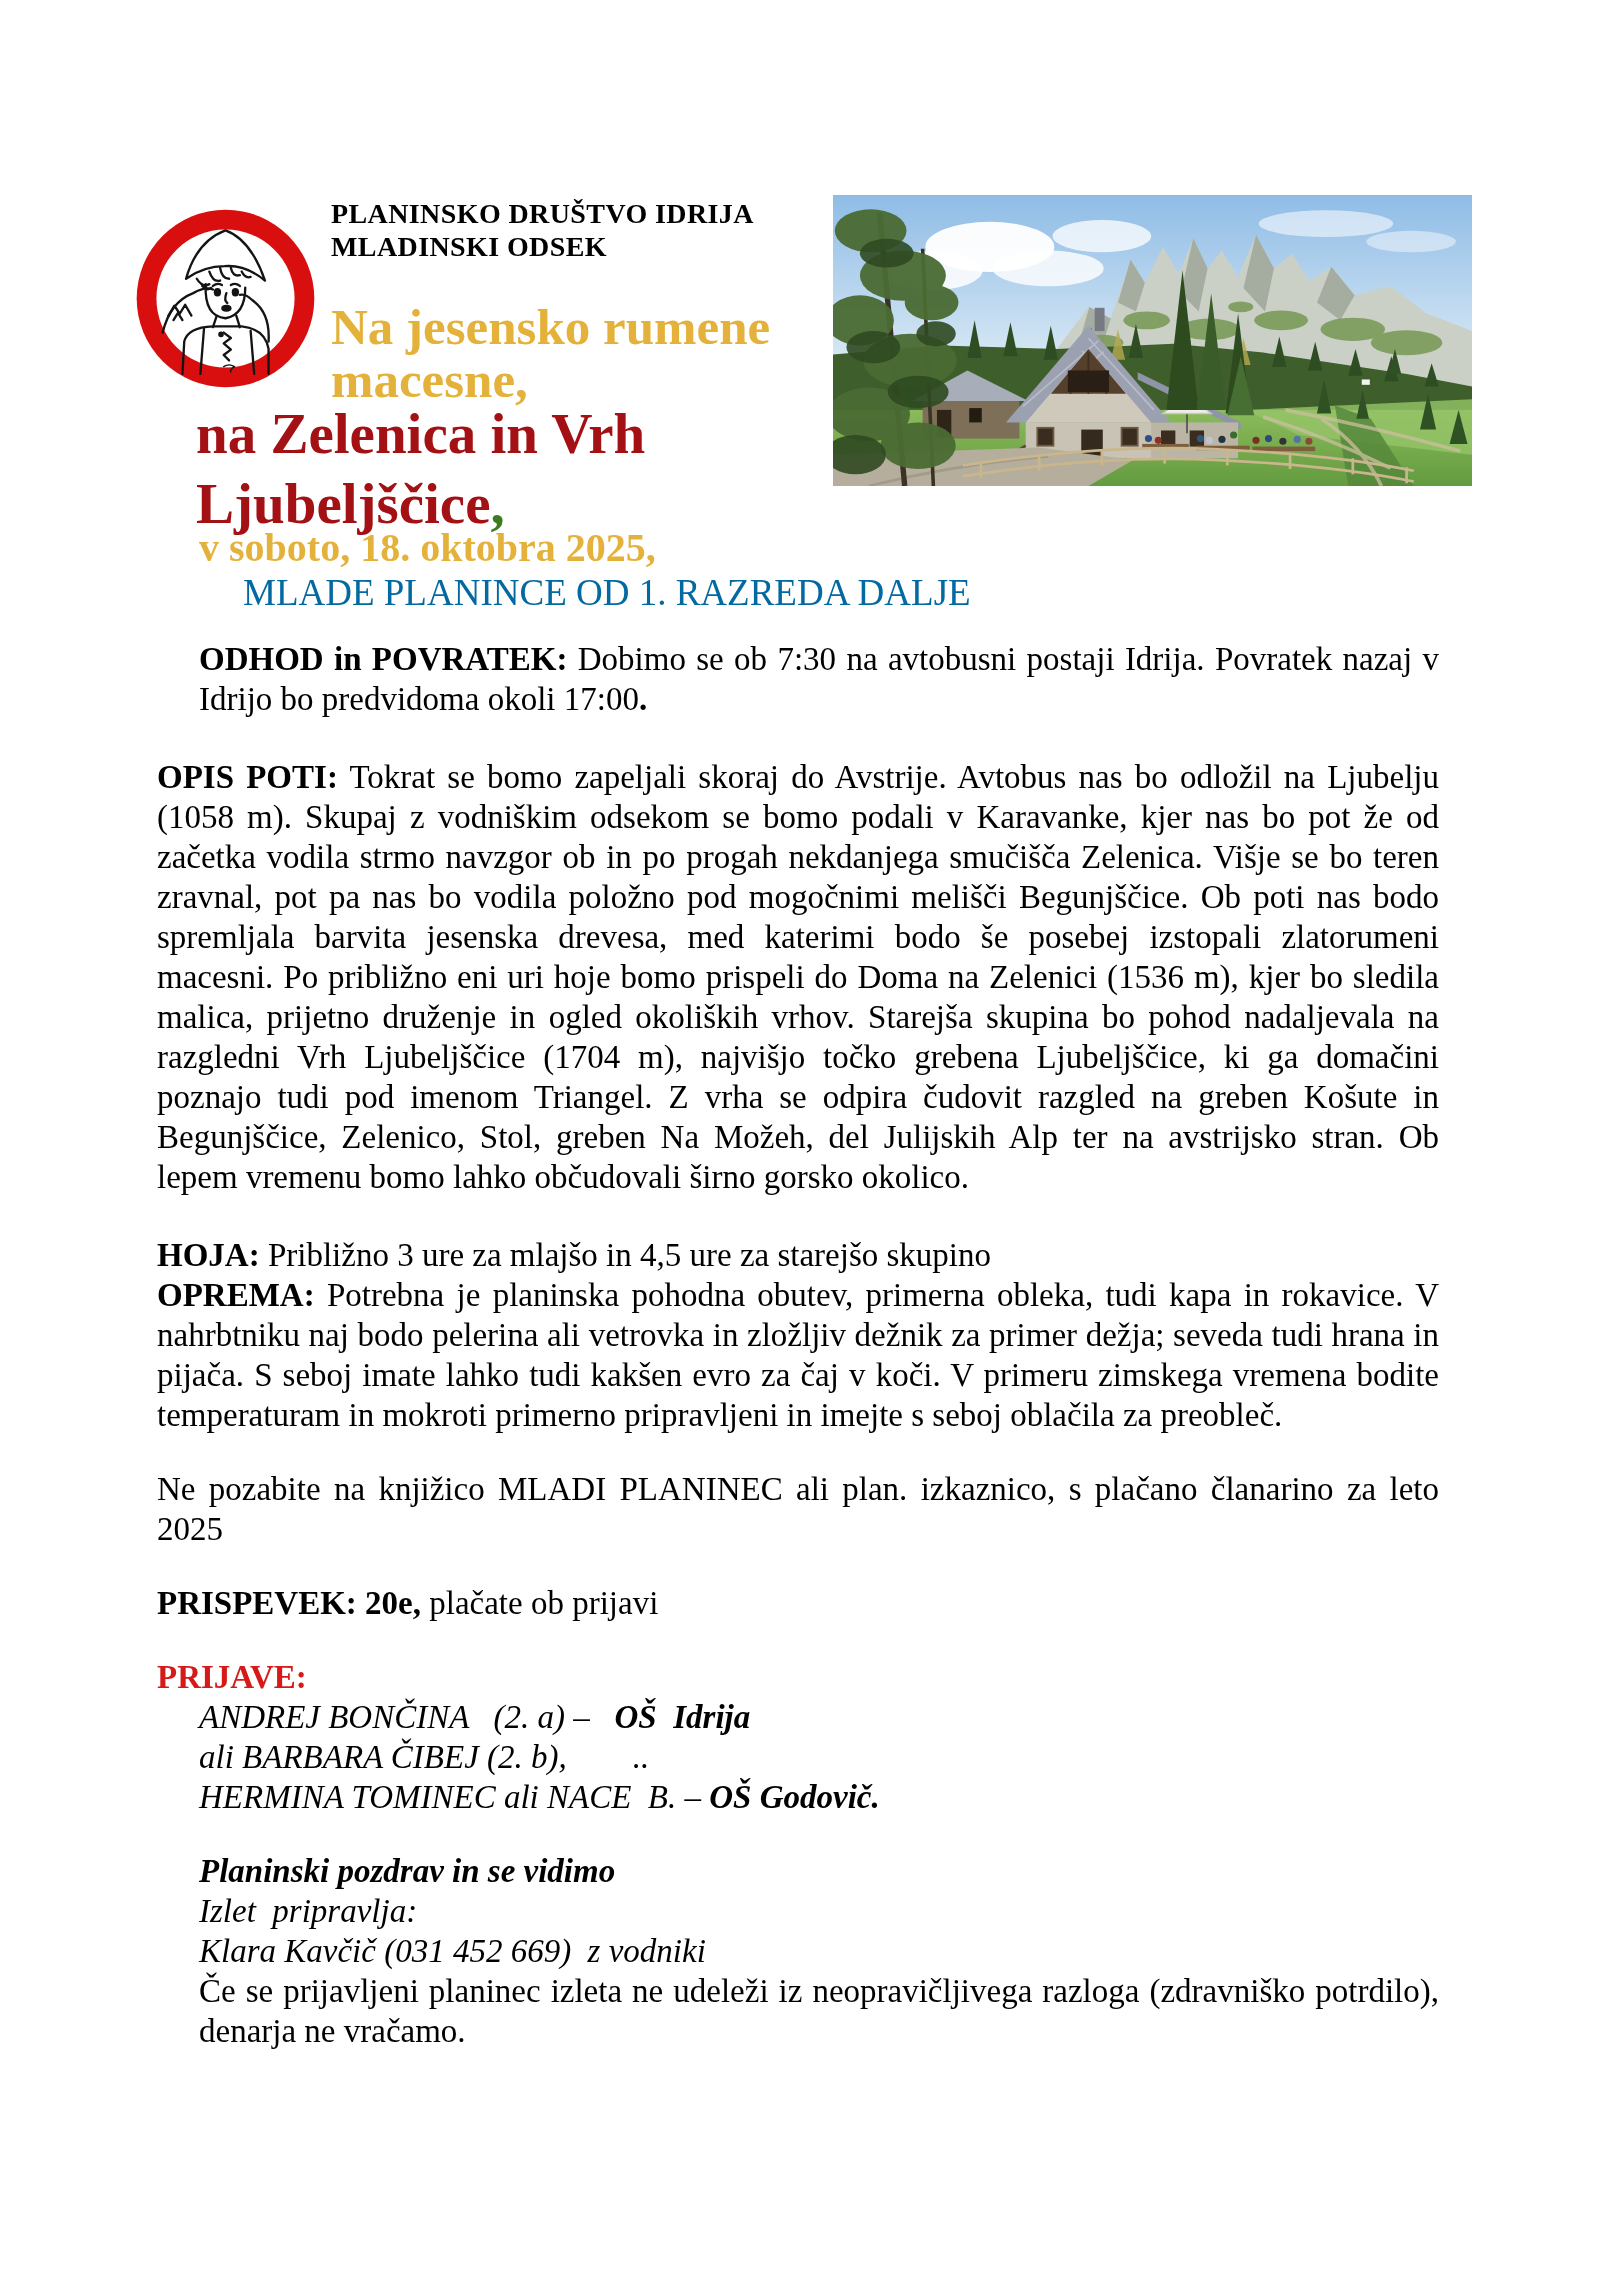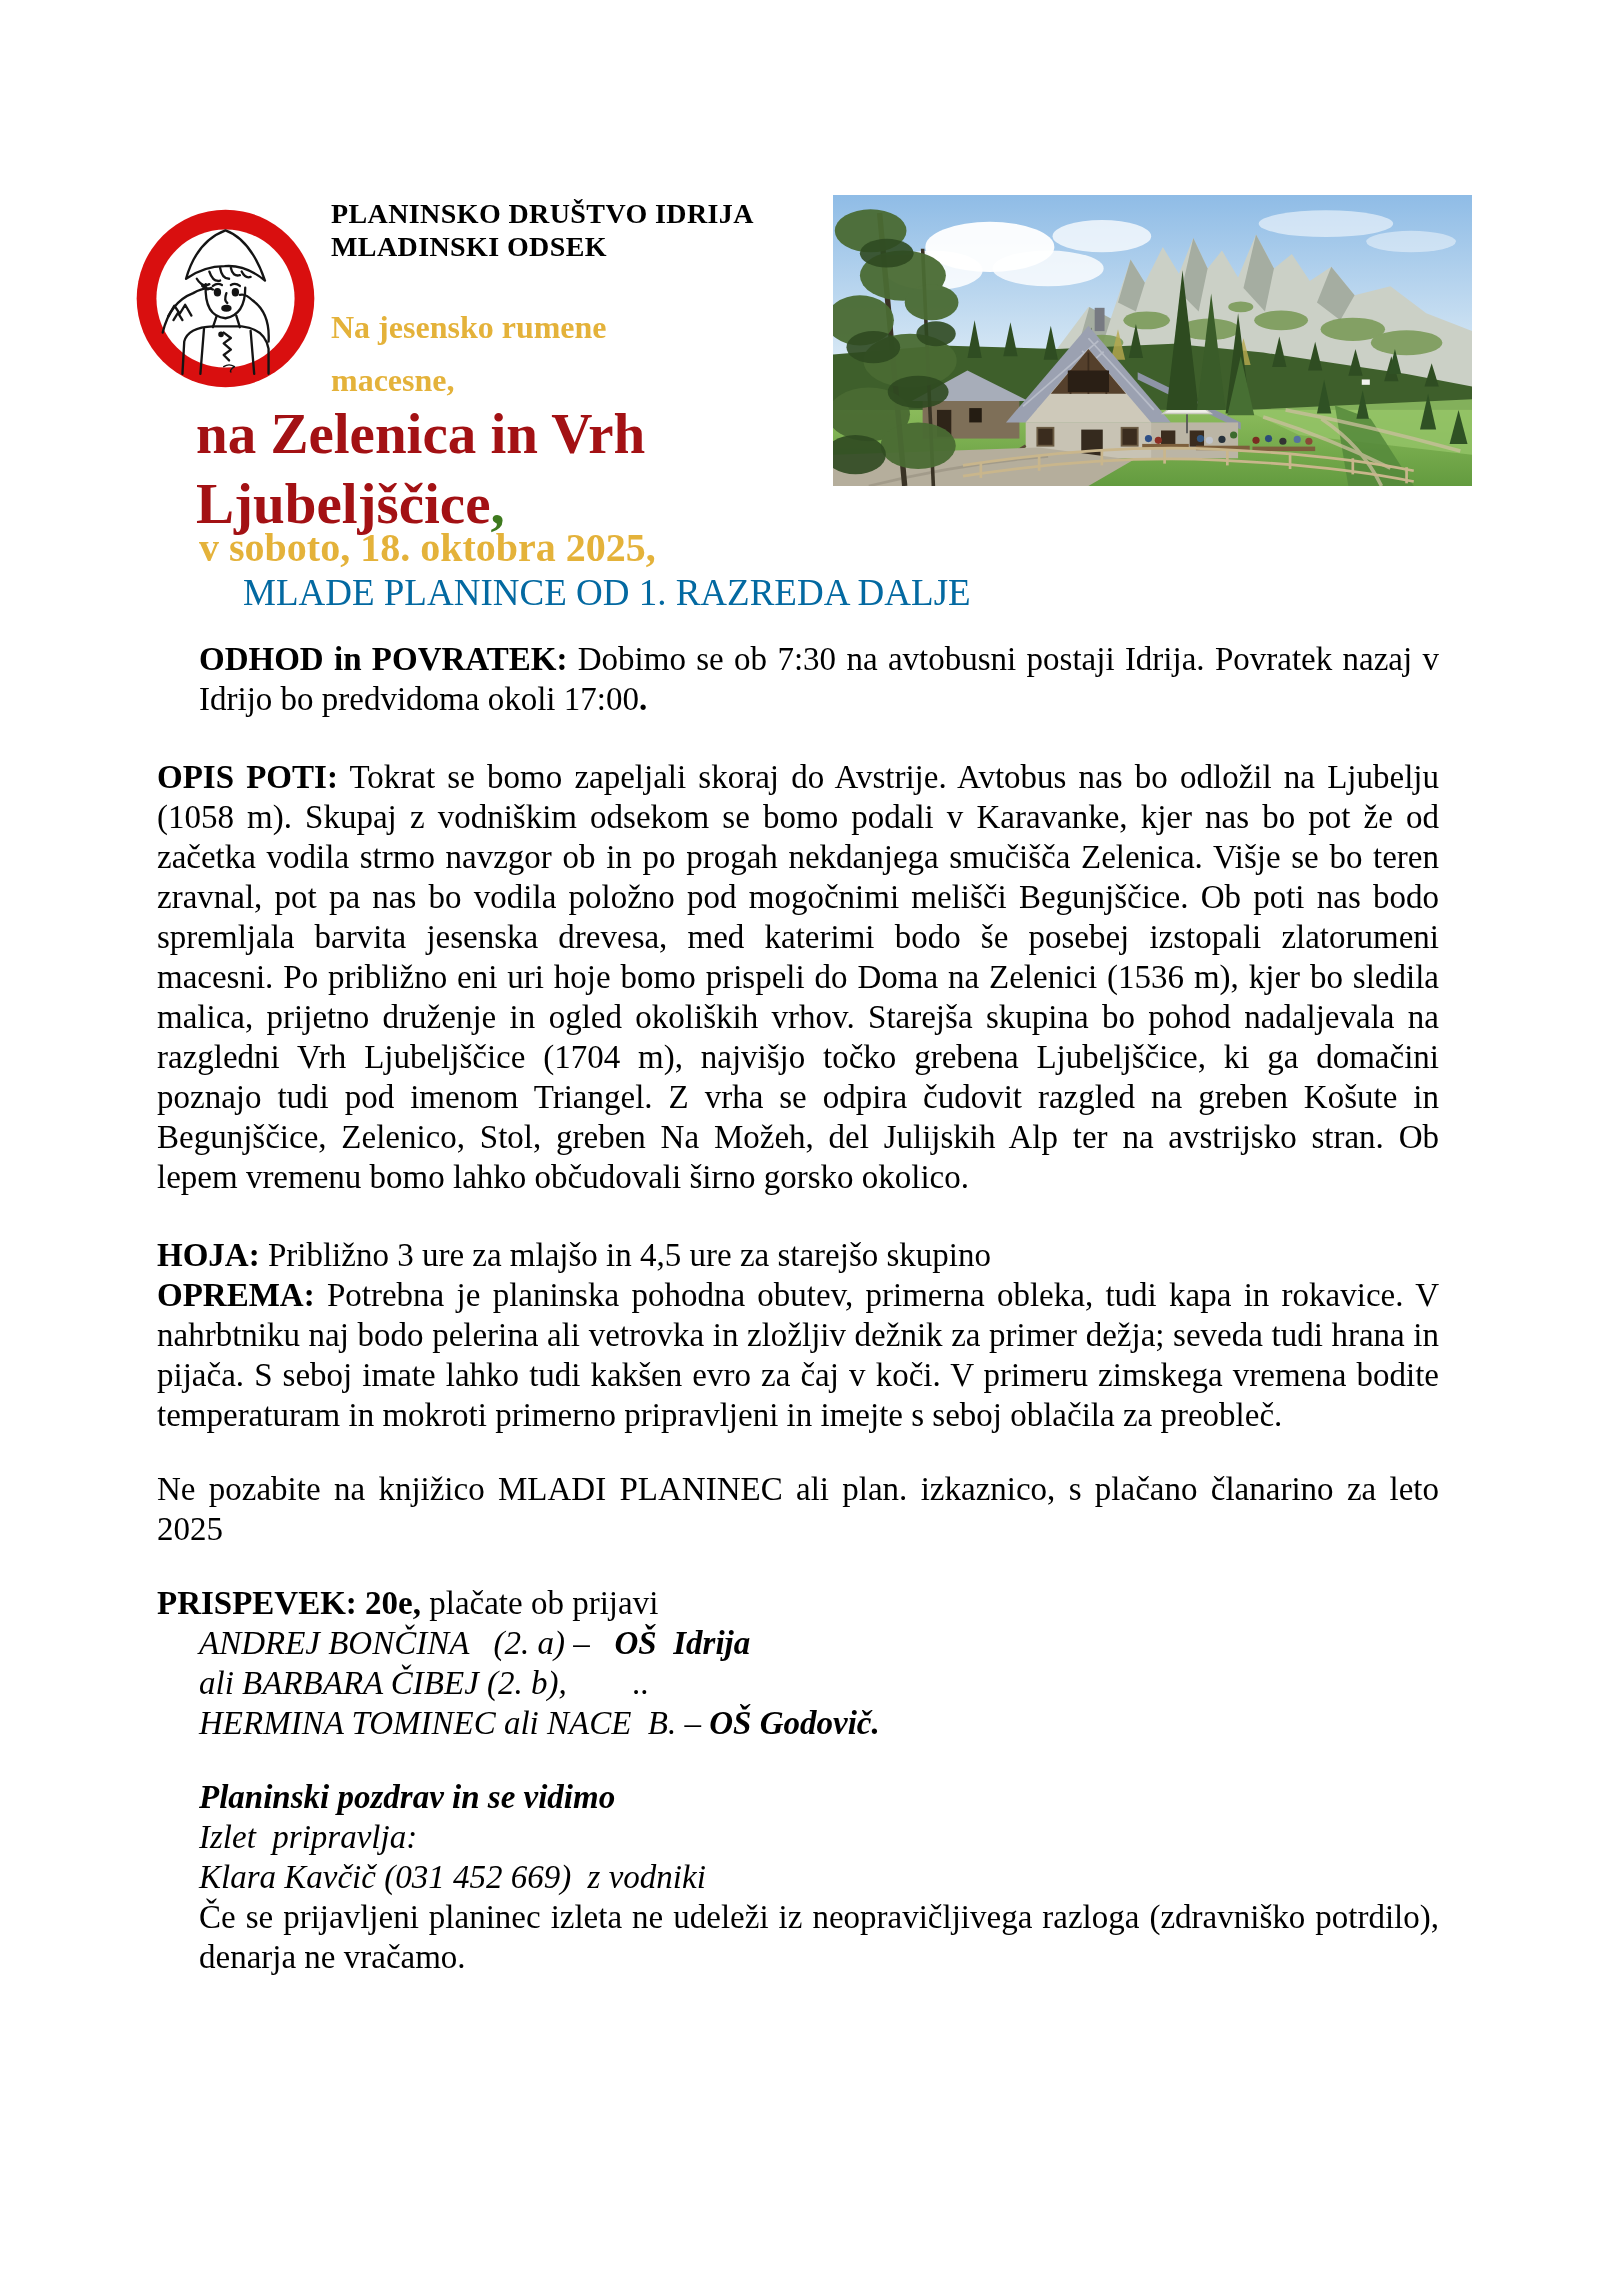--- a/index.html
+++ b/index.html
@@ -1,21 +1,21 @@
 <!DOCTYPE html>
 <html style="font-size:14.3px"><head>
 <meta charset="utf-8">
 <style>
   html,body{margin:0;padding:0;background:#ffffff;}
   .page{position:relative;width:1621px;height:2293px;background:#ffffff;overflow:hidden;
         font-family:"Liberation Serif","DejaVu Serif",serif;color:#000;}
   
   .logo{position:absolute;left:134px;top:207px;width:183px;height:183px;}
   .org{position:absolute;left:331px;top:197px;font-size:28px;line-height:33px;font-weight:bold;letter-spacing:0.4px;font-family:Liberation Serif, serif;}
-  .subtitle{position:absolute;left:331px;top:301px;font-size:32px;line-height:53px;font-weight:bold;color:#E4B23A;}
+  .subtitle{position:absolute;left:331px;top:301px;font-size:51px;line-height:53px;font-weight:bold;color:#E4B23A;}
   .title{position:absolute;left:196px;top:399px;font-size:57px;line-height:70px;font-weight:bold;color:#A31114;}
   .title .green{color:#3E7A1E;}
   .dateline{position:absolute;left:199px;top:524px;font-size:40px;line-height:47px;font-weight:bold;color:#E4B23A;}
   .audience{position:absolute;left:199px;top:570px;font-size:37px;line-height:45px;color:#0369a1;margin-left:44px;}
   .photo{position:absolute;left:833px;top:195px;width:639px;height:291px;}
   .photo svg{display:block;width:100%;height:100%;}
   
   .content{position:absolute;left:157px;top:639px;width:1282px;font-size:33px;line-height:40px;}
   .content p{margin:0;text-align:justify;-moz-text-align-last:left;text-align-last:left;}
   .indent{margin-left:42px !important;}
@@ -266,20 +266,21 @@
     <p class="mt"><b>OPIS  POTI:</b><span>  Tokrat se bomo zapeljali skoraj do Avstrije. Avtobus nas bo odložil na Ljubelju (1058 m). Skupaj z vodniškim odsekom se bomo podali v Karavanke, kjer nas bo pot že od začetka vodila strmo navzgor ob in po progah nekdanjega smučišča Zelenica. Višje se bo teren zravnal, pot pa nas bo vodila položno pod mogočnimi melišči Begunjščice. Ob poti nas bodo spremljala barvita jesenska drevesa, med katerimi bodo še posebej izstopali zlatorumeni macesni. Po približno eni uri hoje bomo prispeli do Doma na Zelenici (1536 m), kjer bo sledila malica, prijetno druženje in ogled okoliških vrhov. Starejša skupina bo pohod nadaljevala na razgledni Vrh Ljubeljščice (1704 m), najvišjo točko grebena Ljubeljščice, ki ga domačini poznajo tudi pod imenom Triangel. Z vrha se odpira čudovit razgled na greben Košute in Begunjščice, Zelenico, Stol, greben Na Možeh, del Julijskih Alp ter na avstrijsko stran. Ob lepem vremenu bomo lahko občudovali širno gorsko okolico.</span></p>
 
     <p class="mt"><b>HOJA:</b><span>  Približno 3 ure za mlajšo in 4,5 ure za starejšo skupino</span></p>
 
     <p><b>OPREMA:</b><span> Potrebna je planinska pohodna obutev, primerna obleka, tudi kapa in rokavice. V nahrbtniku naj bodo pelerina ali vetrovka in zložljiv dežnik za primer dežja; seveda tudi hrana in pijača. S seboj imate lahko tudi kakšen evro za čaj v koči. V primeru zimskega vremena bodite temperaturam in mokroti primerno pripravljeni in imejte s seboj oblačila za preobleč.</span></p>
 
     <p class="mt2"><span>Ne pozabite na knjižico MLADI PLANINEC ali plan. izkaznico, s plačano članarino za leto 2025</span></p>
 
     <p class="mt2"><b>PRISPEVEK: 20e,</b><span> plačate ob prijavi</span></p>
 
+    <p class="mt2 red">PRIJAVE:</p>
 
     <p class="indent pre"><span>ANDREJ BONČINA   (2. a) –   </span><b>OŠ  Idrija</b></p>
     <p class="indent pre"><span>ali BARBARA ČIBEJ (2. b),        ..</span></p>
     <p class="indent pre"><span>HERMINA TOMINEC ali NACE  B. – </span><b>OŠ Godovič.</b></p>
 
     <p class="indent pre mt2"><b>Planinski pozdrav in se vidimo</b></p>
     <p class="indent pre">Izlet  pripravlja:</p>
     <p class="indent pre">Klara Kavčič (031 452 669)  z vodniki</p>
     <p class="indent it">Če se prijavljeni planinec izleta ne udeleži iz neopravičljivega razloga (zdravniško potrdilo), denarja ne vračamo.</p>
 

